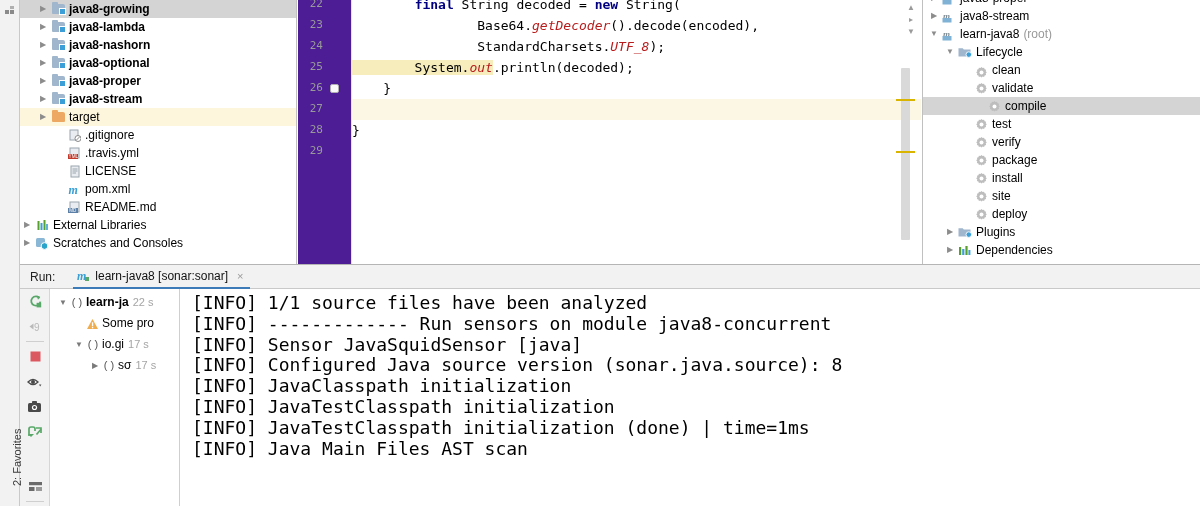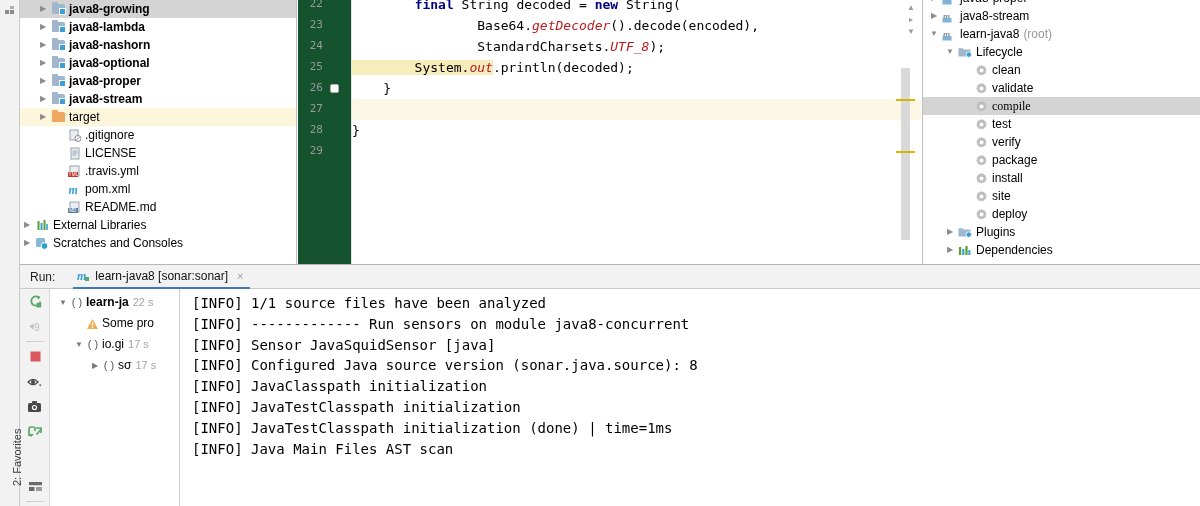--- a/index.html
+++ b/index.html
@@ -43,21 +43,21 @@
   
   .ic-folder { width:13px; height:10px; background:#9fb6cd; border-radius:1px 2px 1px 1px; position:relative; }
   .ic-folder::before { content:""; position:absolute; left:0; top:-2.5px; width:6px; height:3px; background:#9fb6cd; border-radius:1px 1px 0 0; }
   .ic-folder.mod::after { content:""; position:absolute; right:-1px; bottom:-1px; width:5px; height:5px; background:#3b9ed6; border:1px solid #fff; }
   .ic-folder.orange { background:#eda863; }
   .ic-folder.orange::before { background:#eda863; }
   .gray { color:#999999; }
 
   
   .editor { position:absolute; left:298px; top:0; width:623px; height:264px; background:#ffffff; overflow:hidden; }
-  .gutter { position:absolute; left:0; top:0; width:54px; height:264px; background:#14532d; border-right:1px solid #e2e2e2; }
+  .gutter { position:absolute; left:0; top:0; width:54px; height:264px; background:#4c1d95; border-right:1px solid #e2e2e2; }
   .gutter .ln { position:absolute; right:28px; font-family:"DejaVu Sans Mono", monospace; font-size:11px; color:#999999; }
   .fold-icon { position:absolute; left:32px; width:9px; height:9px; border:1px solid #b0b0b0; border-radius:2px; background:#fafafa; }
   .code { position:absolute; left:54px; top:0; width:569px; height:264px; font-family:"DejaVu Sans Mono", monospace; font-size:13px; }
   .cline { position:absolute; left:0; height:21px; line-height:21px; white-space:pre; }
   .hl-line { position:absolute; left:0; width:623px; height:21px; background:#fcf7e4; }
   .kw { color:#000080; font-weight:bold; }
   .it { color:#b91c1c; font-style:italic; }
   .stat-hl { background:#f7ecbc; }
   .ed-scroll { position:absolute; right:11px; top:68px; width:9px; height:172px; background:#d9d9d9; border-radius:1px; }
   .mark-yellow { position:absolute; right:6px; width:19px; height:2px; background:#d9b400; }
@@ -79,21 +79,21 @@
   .run-body { position:relative; height:217px; display:flex; }
   .run-toolbar { width:30px; background:#f2f2f2; border-right:1px solid #d6d6d6; position:relative; }
   .tb-btn { width:30px; height:25px; display:flex; align-items:center; justify-content:center; }
   .tb-sep { width:18px; height:1px; background:#cfcfcf; margin:2px auto; }
   .tree-pane { width:130px; background:#ffffff; border-right:1px solid #cfcfcf; position:relative; overflow:hidden; padding-top:3px; }
   .ttrow { height:21px; line-height:21px; display:flex; align-items:center; white-space:nowrap; font-size:12px; }
   .ttrow .arw { width:14px; text-align:center; font-size:8px; color:#7a7a7a; flex:0 0 14px; }
   .ttrow .st { width:14px; flex:0 0 14px; text-align:center; color:#555; font-size:12px; }
   .ttrow .dur { color:#a5a5a5; font-size:11px; margin-left:4px; }
   .console { flex:1; position:relative; background:#ffffff; overflow:hidden; padding:4px 0 0 12px; }
-  .cl { height:20.8px; line-height:20.8px; font-family:"DejaVu Sans Mono", monospace; font-size:14px; color:#000; white-space:pre; }
+  .cl { height:20.8px; line-height:20.8px; font-family:"DejaVu Sans Mono", monospace; font-size:18px; color:#000; white-space:pre; }
   .watermark { position:absolute; right:8px; bottom:3px; font-size:7px; color:#f0f0f0; }
 
   
   svg { display:block; }
 </style>
 </head>
 <body>
 
 <div id="app">
 
@@ -166,38 +166,38 @@
             <circle cx="10" cy="9.5" r="3" fill="#fff" stroke="#8a8a8a"></circle>
             <line x1="8" y1="11.5" x2="12" y2="7.5" stroke="#8a8a8a"></line>
           </svg>
         </span>
         <span class="lbl">.gitignore</span>
       </div>
       <div class="tnode" style="padding-left: 32px;">
         <span class="arw"></span>
         <span class="ico">
           <svg width="13" height="13" viewBox="0 0 13 13">
+            <rect x="2" y="1" width="9" height="10" fill="#e9edf1" stroke="#9aa4ad"></rect>
+            <rect x="0" y="7" width="10" height="5" fill="#c0392b"></rect>
+            <text x="0.6" y="11.3" font-size="4.6" fill="#fff" font-family="Liberation Sans, sans-serif">YML</text>
+          </svg>
+        </span>
+        <span class="lbl">.travis.yml</span>
+      </div>
+      <div class="tnode" style="padding-left: 32px;">
+        <span class="arw"></span>
+        <span class="ico">
+          <svg width="13" height="13" viewBox="0 0 13 13">
             <rect x="3" y="1" width="8" height="11" fill="#e9edf1" stroke="#9aa4ad"></rect>
             <line x1="4.5" y1="4" x2="9.5" y2="4" stroke="#9aa4ad"></line>
             <line x1="4.5" y1="6" x2="9.5" y2="6" stroke="#9aa4ad"></line>
             <line x1="4.5" y1="8" x2="8" y2="8" stroke="#9aa4ad"></line>
           </svg>
         </span>
         <span class="lbl">LICENSE</span>
-      </div>
-      <div class="tnode" style="padding-left: 32px;">
-        <span class="arw"></span>
-        <span class="ico">
-          <svg width="13" height="13" viewBox="0 0 13 13">
-            <rect x="2" y="1" width="9" height="10" fill="#e9edf1" stroke="#9aa4ad"></rect>
-            <rect x="0" y="7" width="10" height="5" fill="#c0392b"></rect>
-            <text x="0.6" y="11.3" font-size="4.6" fill="#fff" font-family="Liberation Sans, sans-serif">YML</text>
-          </svg>
-        </span>
-        <span class="lbl">.travis.yml</span>
       </div>
       <div class="tnode" style="padding-left: 32px;">
         <span class="arw"></span>
         <span class="ico">
           <svg width="13" height="13" viewBox="0 0 13 13">
             <text x="0.5" y="11" font-family="Liberation Serif, serif" font-style="italic" font-weight="bold" font-size="12" fill="#3a9fd4">m</text>
           </svg>
         </span>
         <span class="lbl">pom.xml</span>
       </div>
@@ -304,41 +304,41 @@
       <div class="tnode" style="padding-left: 20px;">
         <span class="arw">▼</span>
         <span class="ico">
           <svg width="14" height="12" viewBox="0 0 14 12">
             <path d="M0.5 2.2 h4.2 l1.1 1.3 h6.7 v7 h-12 z" fill="#9fb6cd"></path>
             <circle cx="10.8" cy="8.6" r="2.8" fill="#3b9ed6" stroke="#fff" stroke-width="0.9"></circle>
           </svg>
         </span>
         <span class="lbl">Lifecycle</span>
       </div>
-      <div class="tnode" style="padding-left: 36px;">
+      <div class="tnode" style="padding-left: 36px; align-items: flex-end;">
         <span class="arw"></span>
         <span class="ico">
           <svg width="13" height="13" viewBox="0 0 13 13">
             <path d="M6.5 1 l1.1 1.1 1.5-0.4 0.5 1.5 1.5 0.5 -0.4 1.5 1.1 1.1 -1.1 1.1 0.4 1.5 -1.5 0.5 -0.5 1.5 -1.5-0.4 -1.1 1.1 -1.1-1.1 -1.5 0.4 -0.5-1.5 -1.5-0.5 0.4-1.5 -1.1-1.1 1.1-1.1 -0.4-1.5 1.5-0.5 0.5-1.5 1.5 0.4z" fill="#bdbdbd"></path>
             <circle cx="6.5" cy="6.5" r="2" fill="#ffffff"></circle>
           </svg>
         </span>
         <span class="lbl">clean</span>
       </div>
       <div class="tnode" style="padding-left: 36px;">
         <span class="arw"></span>
         <span class="ico">
           <svg width="13" height="13" viewBox="0 0 13 13">
             <path d="M6.5 1 l1.1 1.1 1.5-0.4 0.5 1.5 1.5 0.5 -0.4 1.5 1.1 1.1 -1.1 1.1 0.4 1.5 -1.5 0.5 -0.5 1.5 -1.5-0.4 -1.1 1.1 -1.1-1.1 -1.5 0.4 -0.5-1.5 -1.5-0.5 0.4-1.5 -1.1-1.1 1.1-1.1 -0.4-1.5 1.5-0.5 0.5-1.5 1.5 0.4z" fill="#bdbdbd"></path>
             <circle cx="6.5" cy="6.5" r="2" fill="#ffffff"></circle>
           </svg>
         </span>
         <span class="lbl">validate</span>
       </div>
-      <div class="tnode sel" style="padding-left: 36px; font-family: Liberation Serif, serif;">
+      <div class="tnode sel" style="padding-left: 49px;">
         <span class="arw"></span>
         <span class="ico">
           <svg width="13" height="13" viewBox="0 0 13 13">
             <path d="M6.5 1 l1.1 1.1 1.5-0.4 0.5 1.5 1.5 0.5 -0.4 1.5 1.1 1.1 -1.1 1.1 0.4 1.5 -1.5 0.5 -0.5 1.5 -1.5-0.4 -1.1 1.1 -1.1-1.1 -1.5 0.4 -0.5-1.5 -1.5-0.5 0.4-1.5 -1.1-1.1 1.1-1.1 -0.4-1.5 1.5-0.5 0.5-1.5 1.5 0.4z" fill="#bdbdbd"></path>
             <circle cx="6.5" cy="6.5" r="2" fill="#ffffff"></circle>
           </svg>
         </span>
         <span class="lbl">compile</span>
       </div>
       <div class="tnode" style="padding-left: 36px;">

